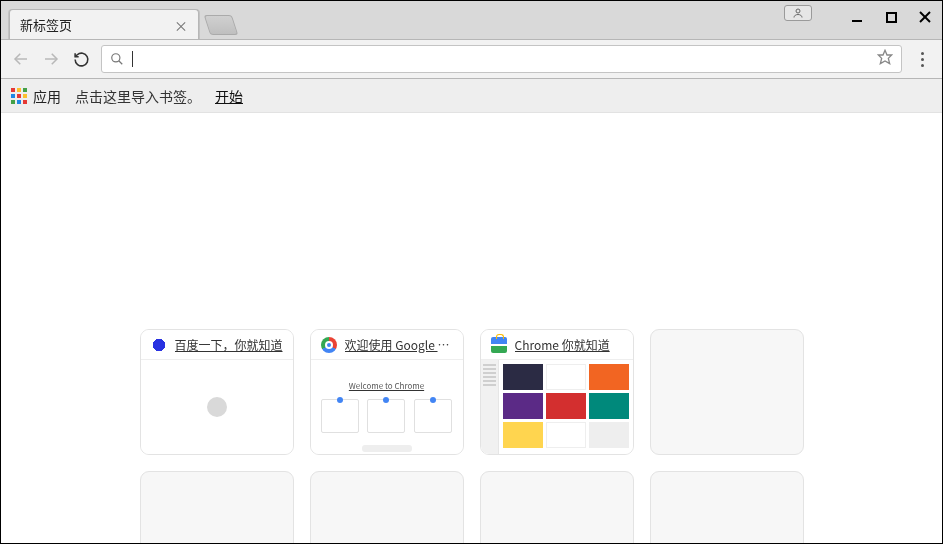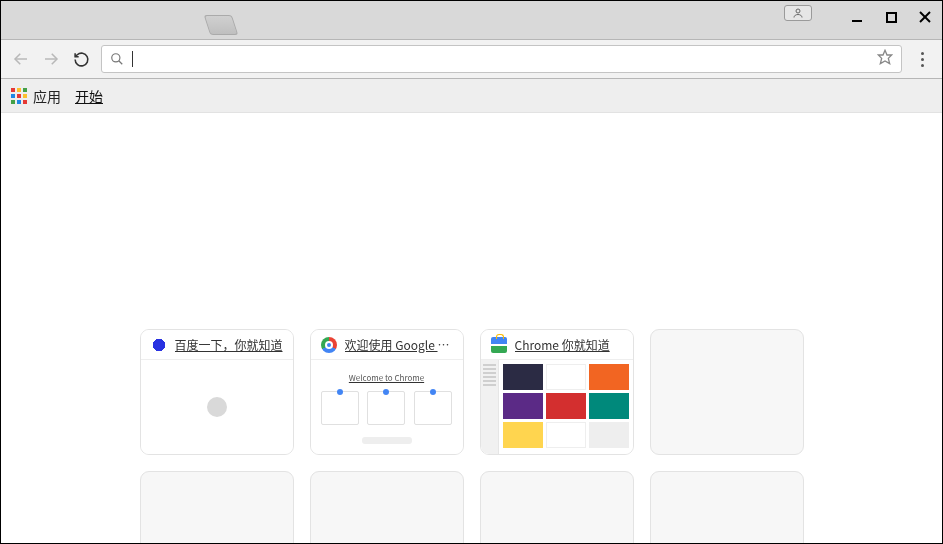--- a/index.html
+++ b/index.html
@@ -125,21 +125,21 @@
   .favicon.chrome::before{content:"";position:absolute;inset:6px;border-radius:50%;background:#4285f4;z-index:2;}
   .favicon.webstore{
     background:linear-gradient(#4285f4 45%,#fff 45% 55%,#34a853 55%);
     border-radius:2px;position:relative;
   }
   .favicon.webstore::after{content:"";position:absolute;top:-3px;left:5px;width:6px;height:4px;border:1px solid #fbbc05;border-bottom:none;border-radius:3px 3px 0 0;}
   .tile-body{flex:1;position:relative;background:#fff;}
   
   .thumb-baidu::after{content:"";position:absolute;left:50%;top:50%;width:20px;height:20px;border-radius:50%;background:#d9d9d9;transform:translate(-50%,-50%);}
   .thumb-welcome{background:#fff;font-size:7px;color:#888;}
-  .thumb-welcome .wtitle{font-size:8px;color:#555;text-align:center;margin-top:12px;}
+  .thumb-welcome .wtitle{font-size:8px;color:#555;text-align:center;margin-top:20px;}
   .thumb-welcome .wcards{display:flex;justify-content:space-around;margin-top:8px;padding:0 6px;}
   .thumb-welcome .wcard{width:38px;height:34px;border:1px solid #e0e0e0;border-radius:2px;position:relative;}
   .thumb-welcome .wdot{width:6px;height:6px;border-radius:50%;background:#4285f4;position:absolute;left:50%;top:-3px;transform:translateX(-50%);}
   .thumb-welcome .wbtn{width:50px;height:7px;margin:12px auto 0;border-radius:3px;background:#eee;}
   .thumb-store{display:grid;grid-template-columns:18px 1fr;grid-template-rows:1fr;height:100%;}
   .thumb-store .side{background:#f1f1f1;border-right:1px solid #e6e6e6;display:flex;flex-direction:column;gap:2px;padding:4px 2px;}
   .thumb-store .side span{height:2px;background:#cfcfcf;}
   .thumb-store .main{display:grid;grid-template-columns:repeat(3,1fr);grid-auto-rows:26px;gap:3px;padding:4px;}
   .thumb-store .app1{background:#2b2b44;}
   .thumb-store .app2{background:#fff;border:1px solid #eee;}
@@ -151,20 +151,24 @@
   .thumb-store .app8{background:#fff;border:1px solid #eee;}
   .thumb-store .app9{background:#eee;}
   
   .caret{display:inline-block;width:1px;height:16px;background:#333;vertical-align:middle;animation:blink 1.1s steps(1) infinite;}
   @keyframes blink{50%{opacity:0;}}
 </style>
 </head>
 <body>
 
 <div class="titlebar">
+  <div class="tab">
+    <span class="tab-title">新标签页</span>
+    <span class="tab-close" title="关闭标签页">×</span>
+  </div>
   <div class="tab-new"></div>
 
   <div class="profile-pill" title="用户">
     <svg width="12" height="12" viewBox="0 0 24 24" fill="none" stroke="#666" stroke-width="2">
       <circle cx="12" cy="8" r="4"></circle>
         <path d="M4 21c0-4 4-6 8-6s8 2 8 6"></path>
     </svg>
   </div>
 
   <div class="window-controls">
@@ -236,20 +240,21 @@
         <span></span>
         <span></span>
         <span></span>
         <span></span>
         <span></span>
         <span></span>
         <span></span>
     </span>
     <span>应用</span>
   </div>
+  <span class="import-hint">点击这里导入书签。</span>
   <span class="begin-link">开始</span>
 </div>
 
 <div class="ntp">
   <div class="tiles-region">
     <div class="tiles-grid" id="tiles-grid">
         <div class="tile">
           <div class="tile-header">
             <span class="favicon baidu"></span>
             <span class="ttxt">百度一下，你就知道</span>

